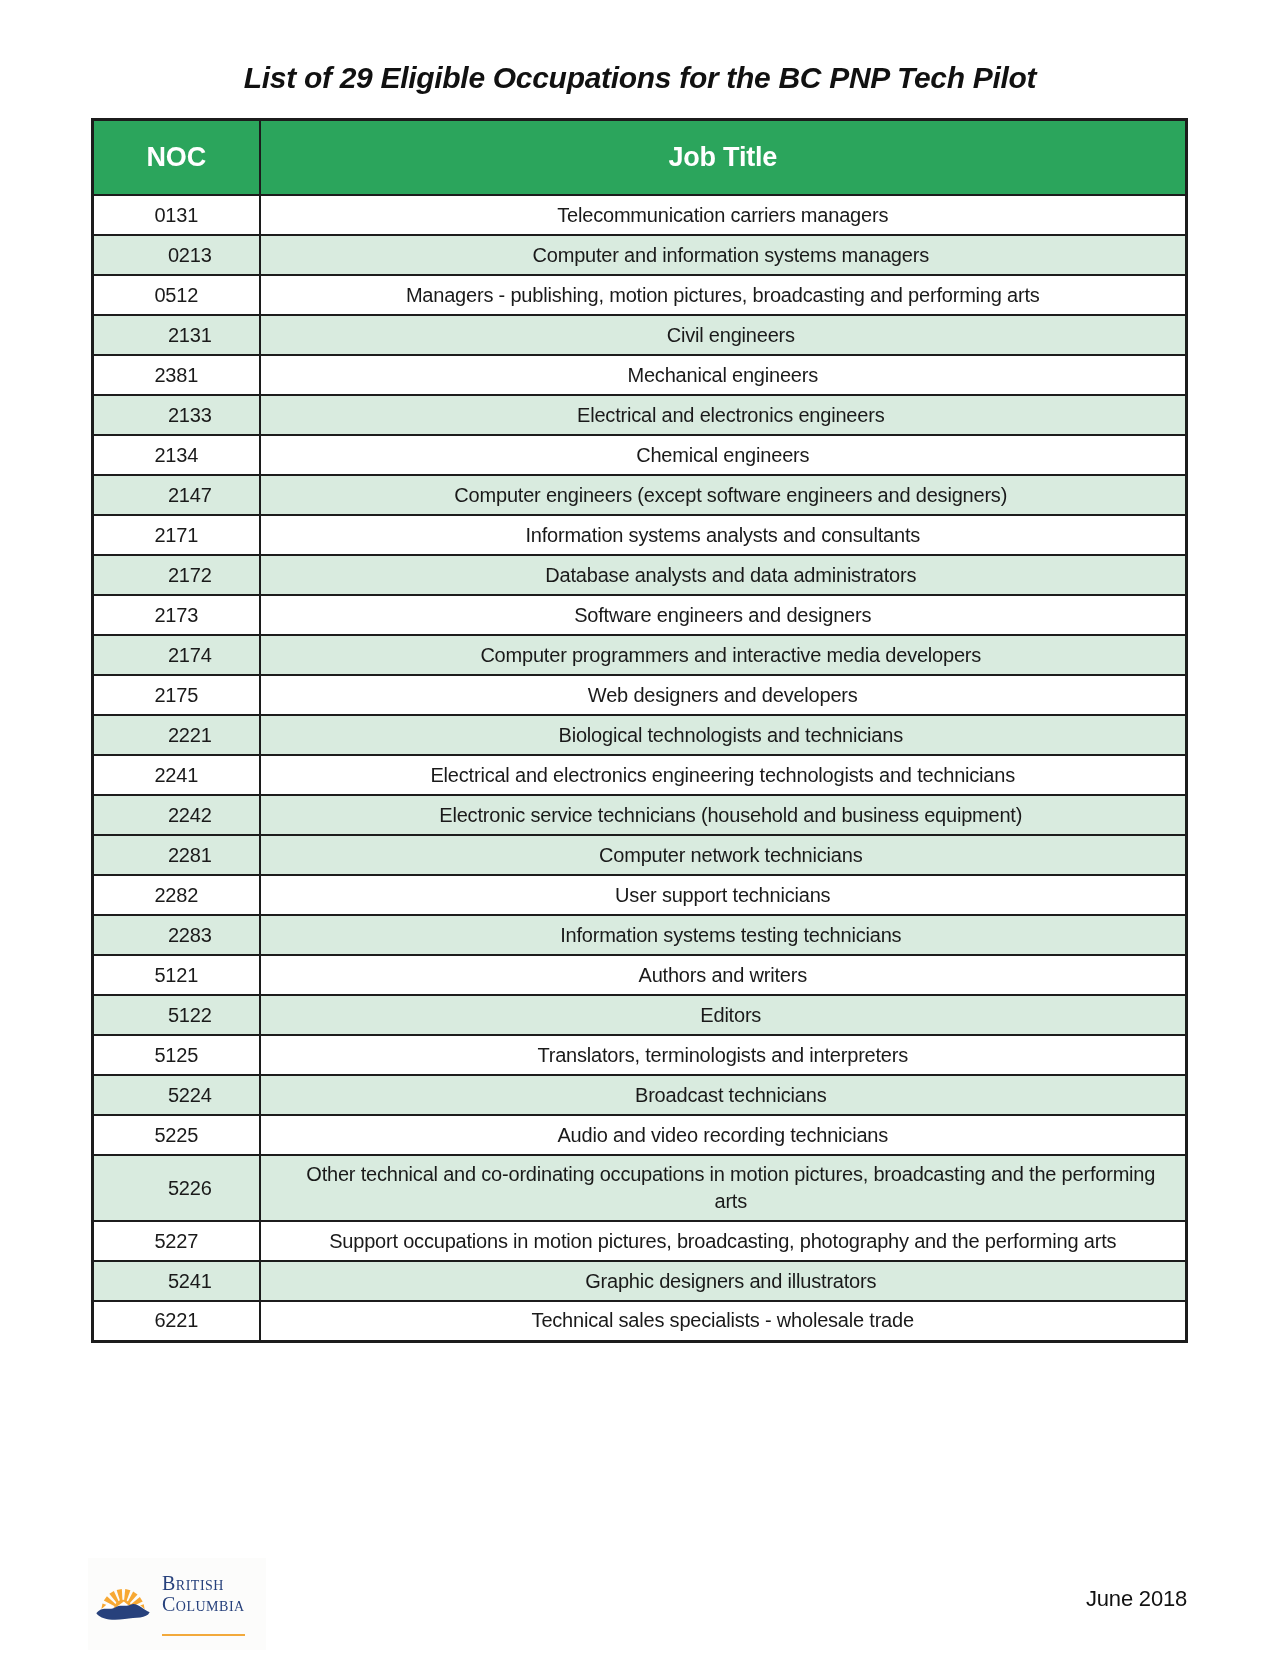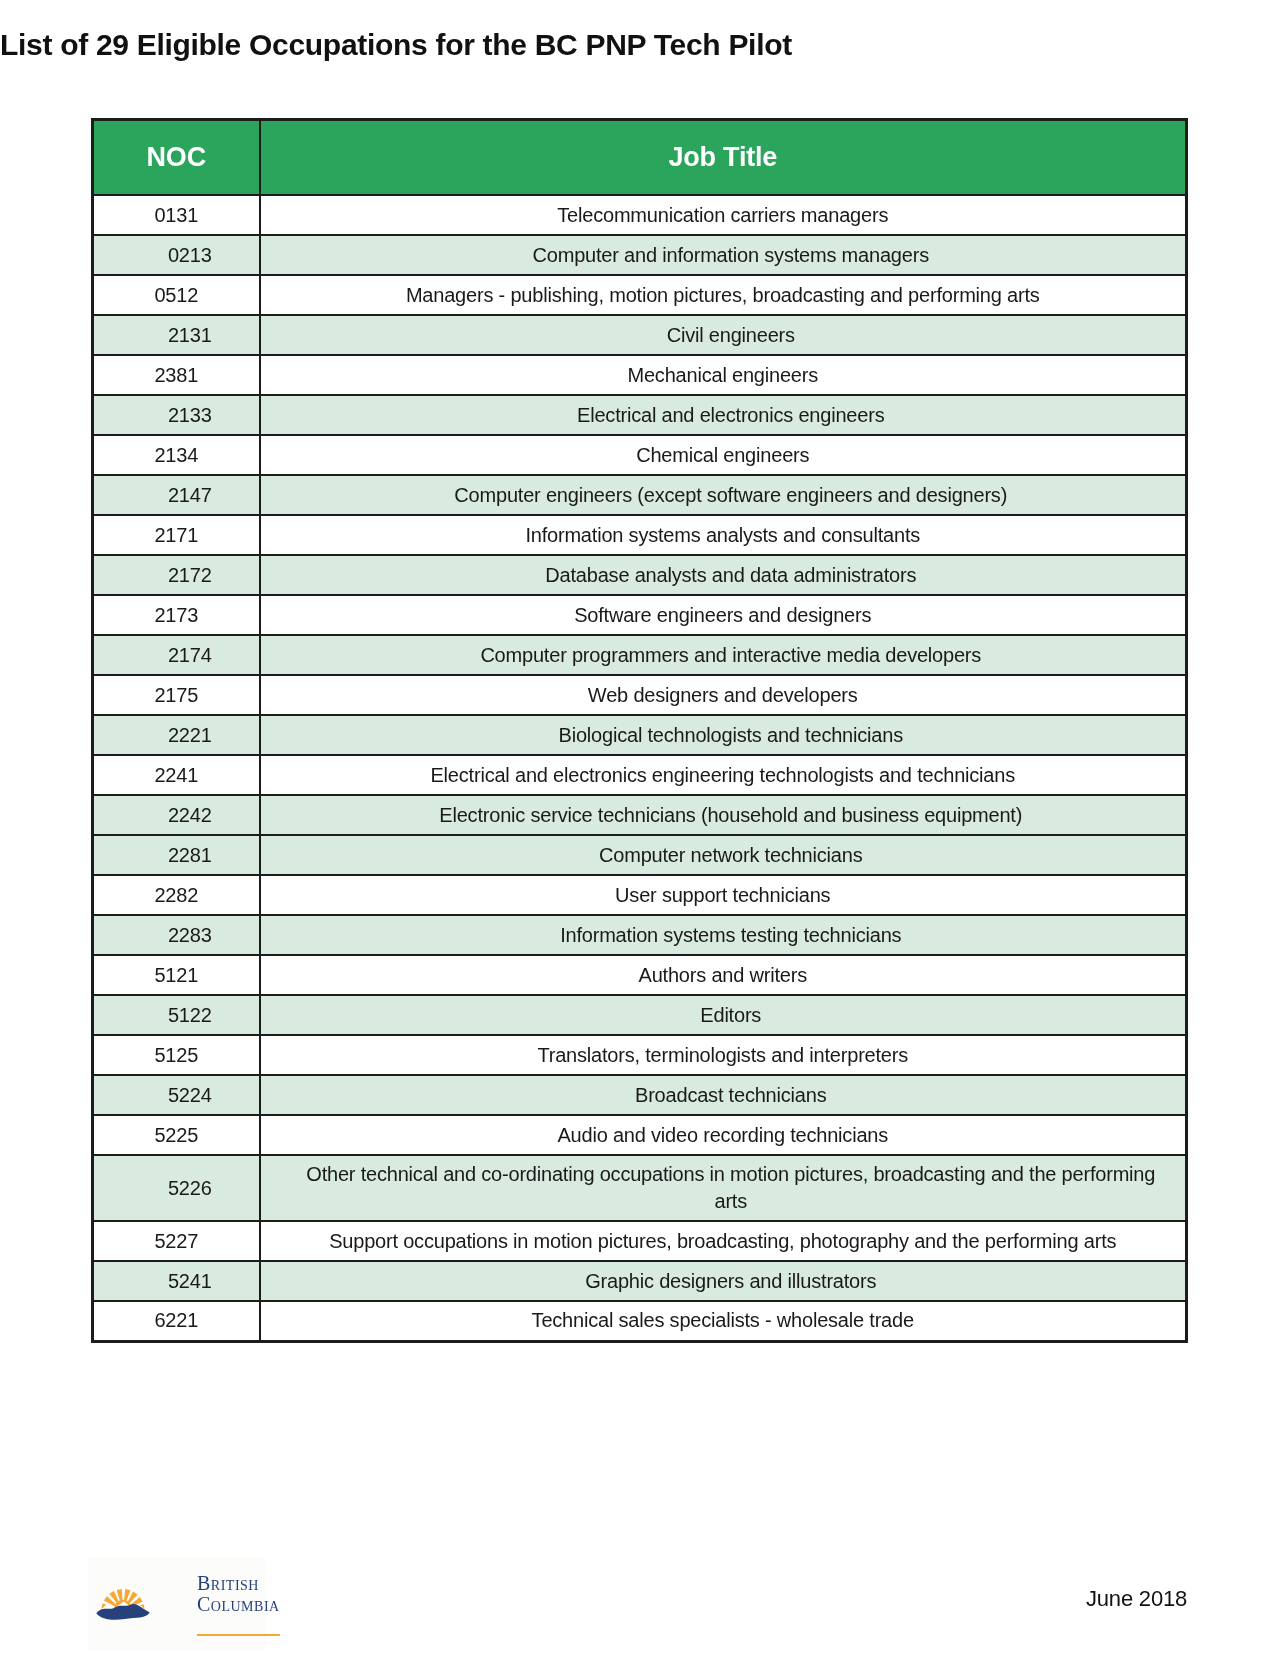--- a/index.html
+++ b/index.html
@@ -10,27 +10,28 @@
     width: 1280px;
     height: 1656px;
     background: #ffffff;
     font-family: "Liberation Sans", sans-serif;
     color: #1a1a1a;
     position: relative;
     overflow: hidden;
   }
   .page-title {
     margin: 0;
-    padding-top: 24px;
-    text-align: left;
+    padding-top: 57px;
+    text-align: center;
     font-size: 30px;
     line-height: 42px;
     font-weight: bold;
     letter-spacing: -0.3px;
     color: #111111;
+    font-style: italic;
   }
   table.occupations {
     position: absolute;
     left: 91px;
     top: 118px;
     width: 1097px;
     border-collapse: collapse;
     table-layout: fixed;
     border: 3px solid #1c1c1c;
   }
@@ -69,21 +70,20 @@
   }
   .footer-logo {
     position: absolute;
     left: 88px;
     top: 1558px;
     width: 178px;
     height: 92px;
     background: #fcfcfb;
     display: flex;
     align-items: center;
-    gap: 35px;
   }
   .footer-logo svg {
     width: 70px;
     height: 70px;
     flex: 0 0 auto;
   }
   .logo-text {
     font-family: "Liberation Serif", serif;
     font-variant: small-caps;
     color: #27417C;

